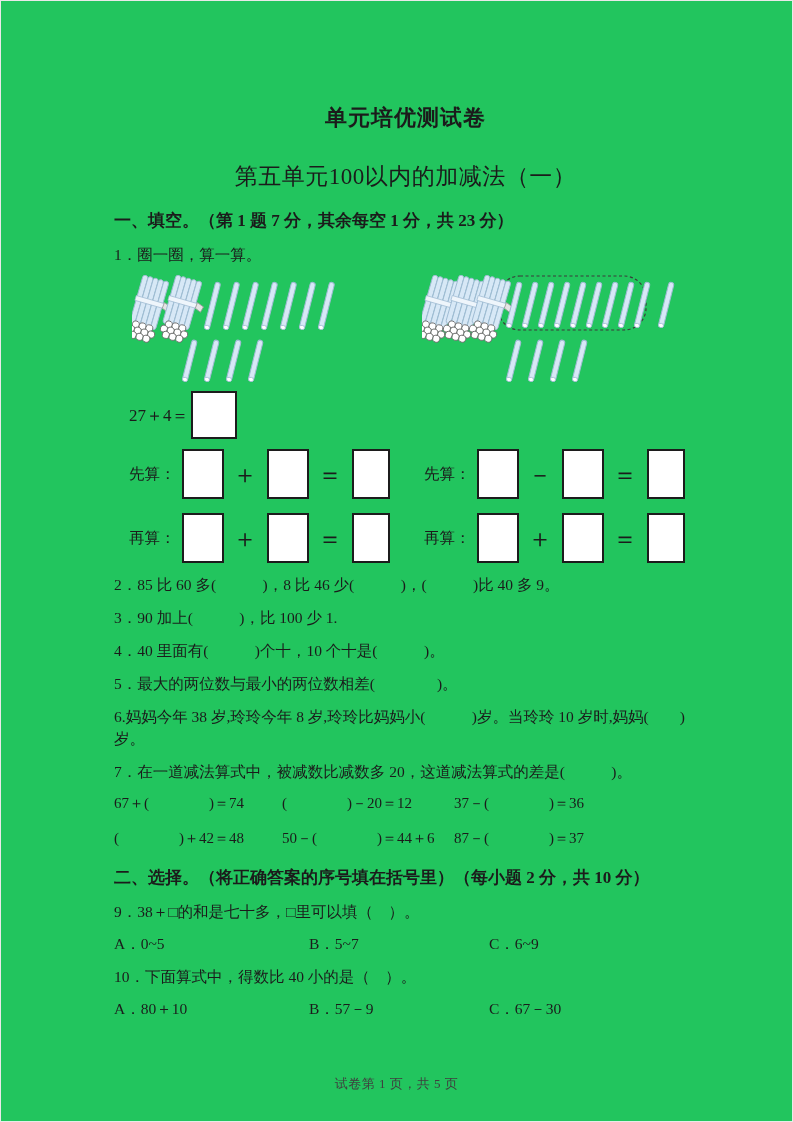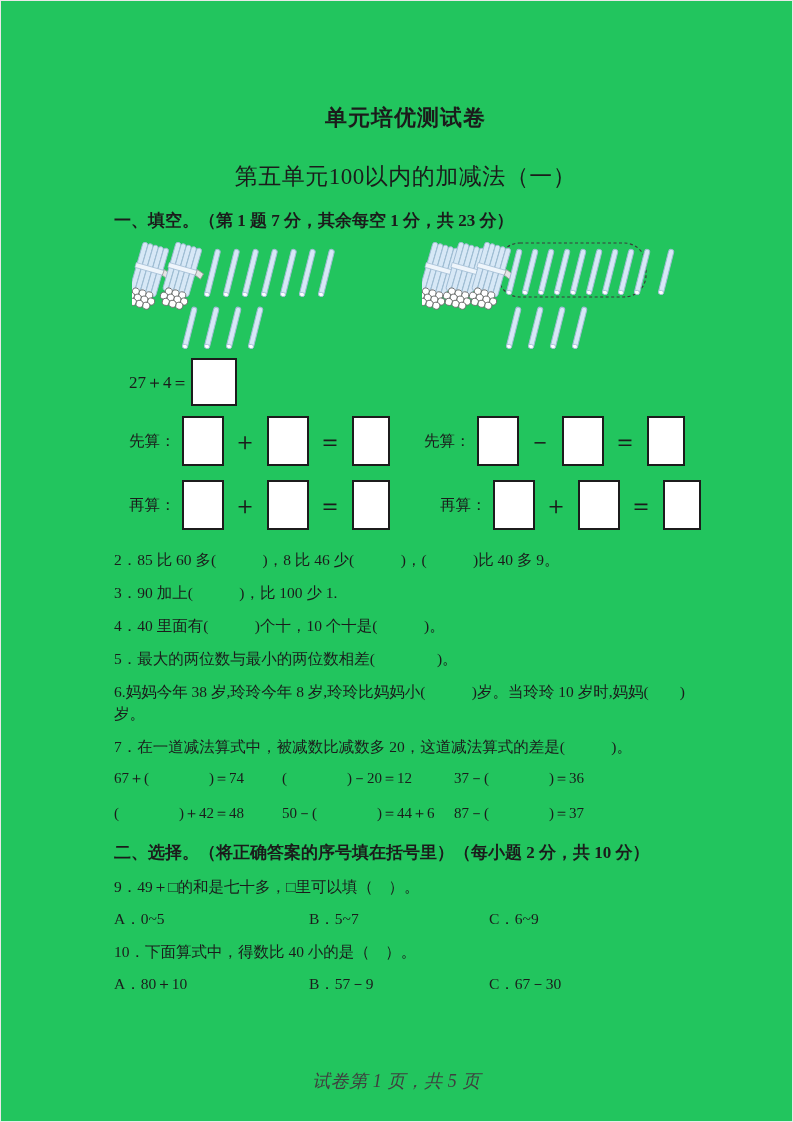--- a/index.html
+++ b/index.html
@@ -20,62 +20,63 @@
   }
   .subtitle{
     margin:28px 0 0;text-align:center;
     font-size:23px;line-height:32px;font-weight:normal;letter-spacing:0.5px;
   }
   .sec-head{
     margin:16px 0 0;
     font-size:17px;line-height:24px;font-weight:bold;
   }
   .q{margin:11px 0 0;font-size:15.5px;line-height:22px;}
-  .q.mt12{margin-top:20px;}
+  .q.mt12{margin-top:12px;}
   
   .fig-row{display:flex;margin:9px 0 0 18px;height:112px;}
   .fig-row svg{flex:0 0 auto;display:block;}
   .fig-gap{width:80px;flex:0 0 auto;}
   
   .eq-row{display:flex;align-items:center;margin:5px 0 0 15px;height:46px;font-size:17px;}
   .eq-cell-l{flex:0 0 295px;display:flex;align-items:center;}
   .eq-cell-r{display:flex;align-items:center;}
   .eq-cell-r.indent{padding-left:55px;}
   .step-row{display:flex;align-items:center;margin:12px 0 0 15px;height:48px;font-size:15.5px;}
-  .step-row.second{margin-top:16px;gap:16px;}
+  .step-row.second{margin-top:16px;}
   .bigbox{flex:0 0 auto;width:42px;height:44px;border:2px solid #1c1c1c;margin-left:2px;background:#fff;}
   .box{flex:0 0 auto;width:38px;height:46px;border:2px solid #1c1c1c;background:#fff;}
   .box.sm{width:34px;}
   .op{flex:0 0 auto;font-size:25px;margin:0 9px;line-height:1;}
   .steplab{flex:0 0 auto;margin-right:6px;}
   
   .grid8{
     display:grid;grid-template-columns:168px 172px 1fr;
     row-gap:11px;margin:8px 0 8px;font-size:15px;line-height:24px;
   }
   
   .opts{
     display:grid;grid-template-columns:195px 180px 1fr;
     margin:9px 0 0;font-size:15.5px;line-height:23px;
   }
   .footer{
     position:absolute;left:0;right:0;bottom:28px;
-    text-align:center;font-size:18px;color:#3f3f3f;letter-spacing:0.5px;font-style:italic;
+    text-align:center;font-size:13px;color:#3f3f3f;letter-spacing:0.5px;
   }
 </style>
 </head>
 <body>
 
 <div class="page">
 
   <h1 class="title">单元培优测试卷</h1>
   <h2 class="subtitle">第五单元100以内的加减法（一）</h2>
 
   <div class="sec-head">一、填空。（第 1 题 7 分，其余每空 1 分，共 23 分）</div>
 
+  <p class="q">1．圈一圈，算一算。</p>
 
   <div class="fig-row">
     <svg id="fig-left" width="210" height="112" viewBox="0 0 210 112">
         <g transform="translate(0 2) rotate(16 15 32)">
           <rect x="2" y="0" width="5.2" height="50" rx="2.5" fill="#d7e8f6" stroke="#9fbbd3" stroke-width="0.9"></rect>
           <rect x="7.4" y="0" width="5.2" height="50" rx="2.5" fill="#d7e8f6" stroke="#9fbbd3" stroke-width="0.9"></rect>
           <rect x="12.8" y="0" width="5.2" height="50" rx="2.5" fill="#d7e8f6" stroke="#9fbbd3" stroke-width="0.9"></rect>
           <rect x="18.200000000000003" y="0" width="5.2" height="50" rx="2.5" fill="#d7e8f6" stroke="#9fbbd3" stroke-width="0.9"></rect>
           <rect x="23.6" y="0" width="5.2" height="50" rx="2.5" fill="#d7e8f6" stroke="#9fbbd3" stroke-width="0.9"></rect>
           <rect x="1" y="22" width="30" height="5" fill="#eef5fb" stroke="#9fbbd3" stroke-width="0.7"></rect>
@@ -330,21 +331,21 @@
     <span>67＋(　　　　)＝74</span>
     <span>(　　　　)－20＝12</span>
     <span>37－(　　　　)＝36</span>
     <span>(　　　　)＋42＝48</span>
     <span>50－(　　　　)＝44＋6</span>
     <span>87－(　　　　)＝37</span>
   </div>
 
   <div class="sec-head">二、选择。（将正确答案的序号填在括号里）（每小题 2 分，共 10 分）</div>
 
-  <p class="q">9．49＋□的和是七十多，□里可以填（　）。</p>
+  <p class="q">9．38＋□的和是七十多，□里可以填（　）。</p>
   <div class="opts">
     <span>A．0~5</span>
     <span>B．5~7</span>
     <span>C．6~9</span>
   </div>
 
   <p class="q">10．下面算式中，得数比 40 小的是（　）。</p>
   <div class="opts">
     <span>A．80＋10</span>
     <span>B．57－9</span>

